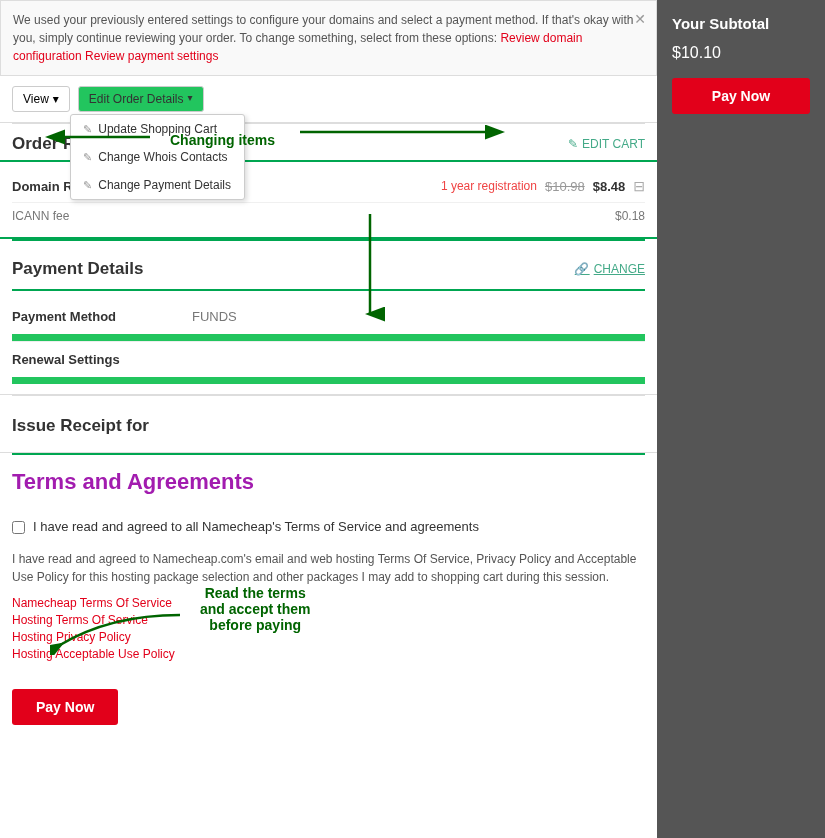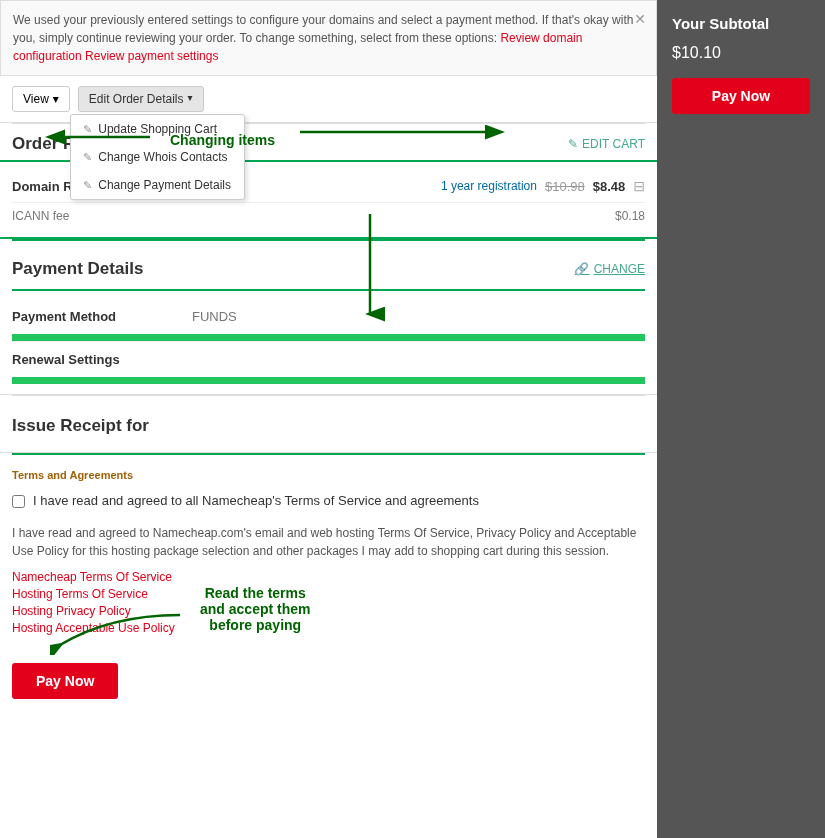--- a/index.html
+++ b/index.html
@@ -11,21 +11,21 @@
 
     .sidebar { width: 168px; background: #555; color: #fff; padding: 15px; flex-shrink: 0; }
 
     .info-banner { background: #f9f9f9; border: 1px solid #ddd; padding: 10px 12px; font-size: 12px; color: #555; position: relative; line-height: 1.5; }
     .info-banner a { color: #e2001a; text-decoration: none; }
     .close-btn { position: absolute; top: 8px; right: 10px; cursor: pointer; color: #999; font-size: 14px; }
 
     .toolbar { display: flex; align-items: center; gap: 8px; padding: 10px 12px; border-bottom: 1px solid #ddd; position: relative; }
 
     .btn-view { background: #fff; border: 1px solid #ccc; padding: 5px 10px; border-radius: 3px; font-size: 12px; cursor: pointer; display: flex; align-items: center; gap: 4px; }
-    .btn-edit-order { background: #e5e5e5; border: 1px solid #ccc; padding: 5px 10px; border-radius: 3px; font-size: 12px; cursor: pointer; display: flex; align-items: flex-start; gap: 4px; color: #333; }
+    .btn-edit-order { background: #22c55e; border: 1px solid #ccc; padding: 5px 10px; border-radius: 3px; font-size: 12px; cursor: pointer; display: flex; align-items: flex-start; gap: 4px; color: #333; }
     .btn-edit-order .caret { font-size: 10px; }
 
     .dropdown-menu { position: absolute; top: 38px; left: 70px; background: #fff; border: 1px solid #ccc; border-radius: 3px; z-index: 100; min-width: 175px; box-shadow: 2px 2px 5px rgba(0,0,0,0.15); }
     .dropdown-item { display: flex; align-items: center; gap: 6px; padding: 7px 12px; font-size: 12px; cursor: pointer; color: #333; }
     .dropdown-item .pencil-icon { color: #999; font-size: 11px; }
 
     .order-review-header { display: flex; align-items: center; justify-content: space-between; padding: 10px 12px 6px; }
     .order-review-title { font-size: 17px; font-weight: bold; color: #333; }
     .edit-cart-link { color: #4a8; font-size: 12px; text-decoration: none; display: flex; align-items: center; gap: 4px; }
 
@@ -44,21 +44,21 @@
 
     .detail-row { display: flex; padding: 10px 0; border-bottom: 7px solid #22c55e; }
     .detail-label { font-weight: bold; font-size: 13px; width: 180px; flex-shrink: 0; }
     .detail-value { color: #777; font-size: 13px; }
     .detail-value a { color: #e2001a; text-decoration: none; }
 
     .issue-receipt-section { padding: 10px 12px; border-bottom: 1px solid #ddd; }
     .issue-receipt-title { font-size: 17px; font-weight: bold; color: #333; }
 
     .terms-section { padding: 14px 12px; }
-    .terms-title { font-size: 11px; font-weight: bold; color: #a16207; margin-bottom: 12px; }
+    .terms-title { font-size: 22px; font-weight: bold; color: #a21caf; margin-bottom: 24px; }
     .terms-check-row { display: flex; align-items: flex-start; gap: 8px; margin-bottom: 10px; }
     .terms-check-text { font-size: 13px; }
     .terms-desc { font-size: 12px; color: #555; line-height: 1.5; margin-bottom: 10px; padding-left: 0; margin-top: 16px; }
     .terms-links { display: flex; flex-direction: column; gap: 3px; }
     .terms-link { color: #e2001a; text-decoration: none; font-size: 12px; }
 
     .pay-now-bottom { padding: 14px 12px; }
     .btn-pay { background: #e2001a; color: #fff; border: none; padding: 10px 24px; border-radius: 3px; font-size: 14px; cursor: pointer; font-weight: bold; }
 
     
@@ -147,21 +147,21 @@
           <span>EDIT CART</span>
         </a>
       </div>
 
       <hr class="green-line">
 
       <div class="order-items">
         <div class="order-item-row">
           <div style="font-weight:bold; font-size:13px;">Domain Registration</div>
           <div style="display:flex; align-items:center; gap:8px;">
-            <span style="color:#0369a1; font-size:12px;">1 year registration</span>
+            <span style="color:#ef4444; font-size:12px;">1 year registration</span>
             <span class="price-original">$10.98</span>
             <span class="price-sale">$8.48</span>
             <span style="color:#aaa; font-size:14px;">⊟</span>
           </div>
         </div>
         <div class="fee-row">
           <span>ICANN fee</span>
           <span>$0.18</span>
         </div>
       </div>

